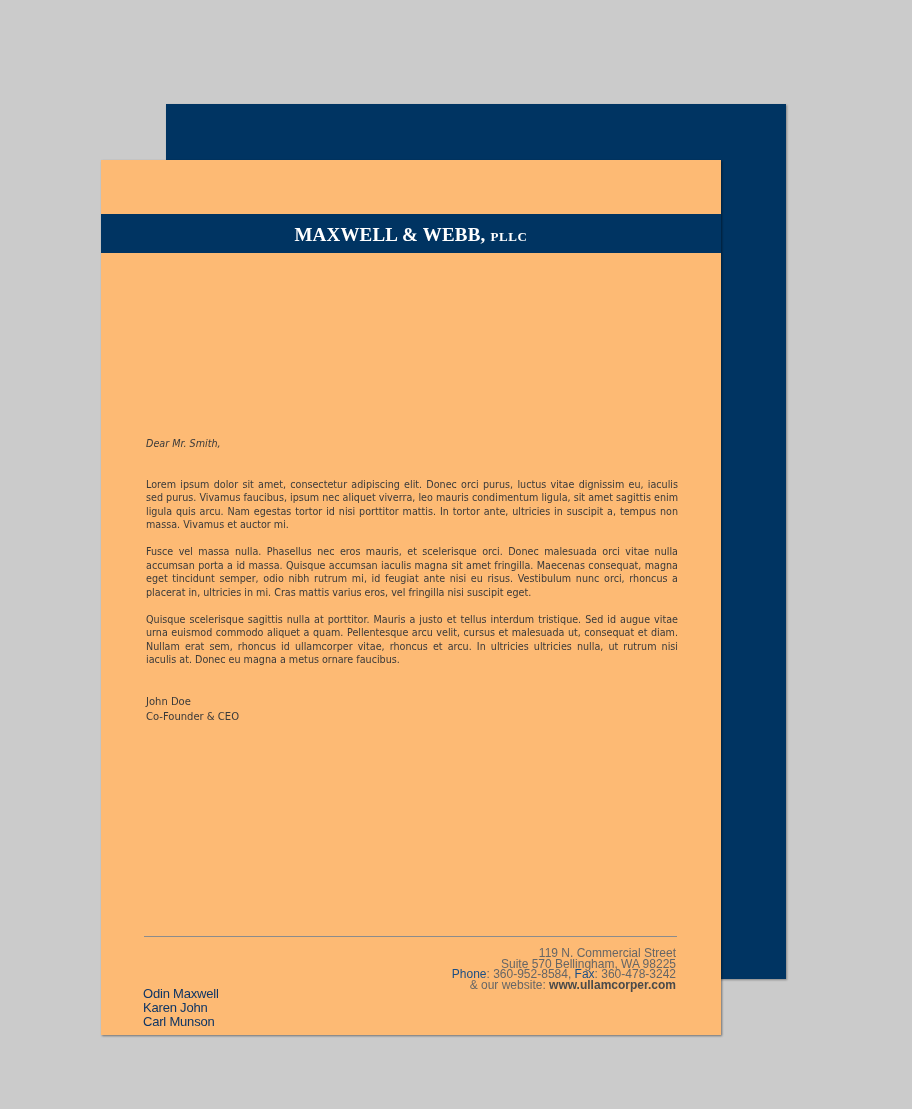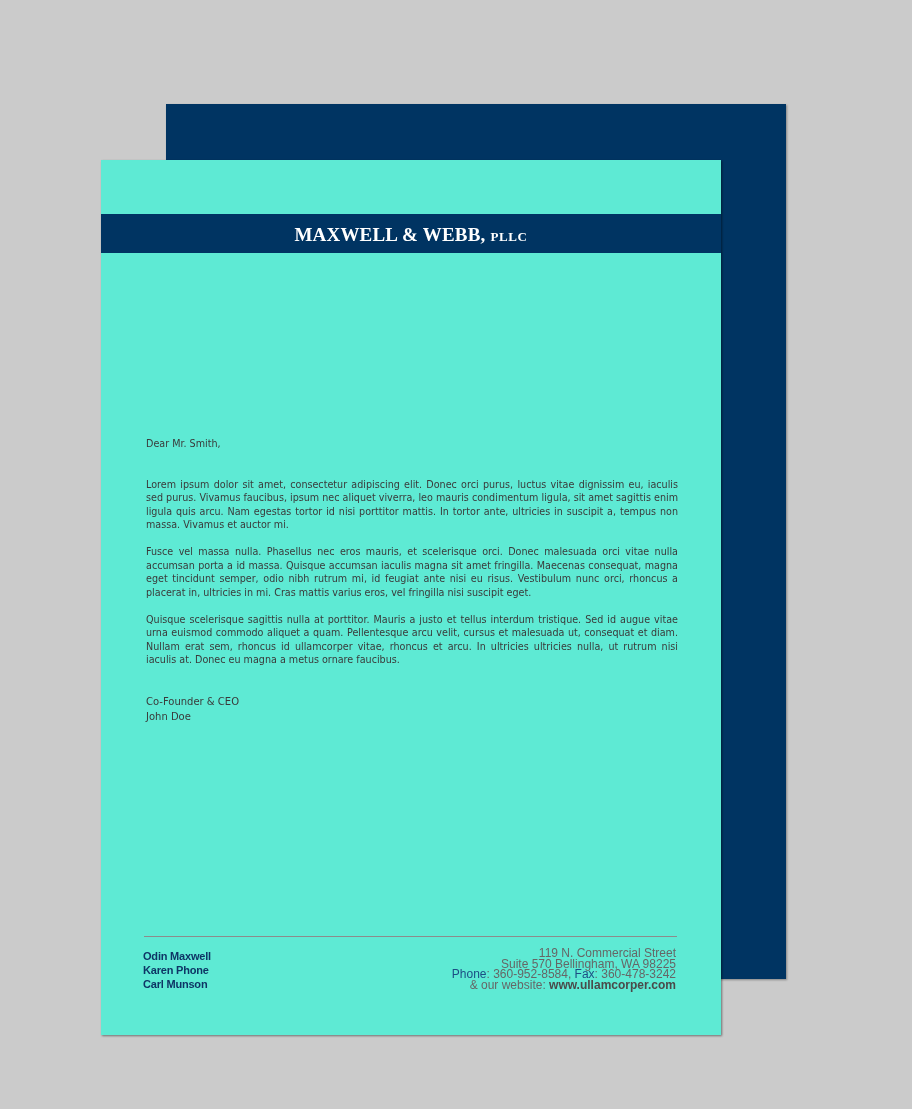--- a/index.html
+++ b/index.html
@@ -8,50 +8,50 @@
       position:relative; overflow:hidden;
       font-family:"Liberation Sans", sans-serif;
     }
     .back-sheet {
       position:absolute; left:166px; top:104px; width:620px; height:875px;
       background:#003462;
       box-shadow: 1px 1px 2px rgba(0,0,0,0.35);
     }
     .front-sheet {
       position:absolute; left:101px; top:160px; width:620px; height:875px;
-      background:#5eead4;
+      background:#fdba74;
       box-shadow: 1px 1px 2px rgba(0,0,0,0.45);
     }
     .header-band {
       position:absolute; left:0; top:54px; width:620px; height:39px;
       background:#003462;
       display:flex; align-items:center; justify-content:center;
     }
     .brand {
       color:#ffffff; font-family:"Liberation Serif", serif;
       font-weight:bold; font-size:19px; letter-spacing:0.2px;
       margin-top:2px;
     }
     .brand .suffix { font-size:13px; font-variant:small-caps; letter-spacing:0.6px; }
     .letter {
       position:absolute; left:45px; top:277px; width:532px;
       color:#3a3a3a; font-family:"DejaVu Sans", sans-serif; font-size:9.6px; line-height:13.5px;
     }
     .letter p { margin:0 0 13.5px 0; text-align:justify; }
-    .salutation { margin-bottom:27px !important; }
+    .salutation { margin-bottom:27px !important;font-style:italic; }
     .signature { margin-top:27px; }
     .signature div { line-height:15px; font-size:10px; }
     .footer-rule {
       position:absolute; left:43px; top:776px; width:533px; height:0;
       border-top:1.5px solid #8c8c8c;
     }
     .partners {
-      position:absolute; left:42px; top:789px;
-      color:#0e3565; font-family:"Liberation Sans", sans-serif; font-weight:bold;
-      font-size:11px; line-height:14px; letter-spacing:-0.2px;
+      position:absolute; left:42px; top:827px;
+      color:#0e3565; font-family:"Liberation Sans", sans-serif; font-weight:normal;
+      font-size:13px; line-height:14px; letter-spacing:-0.2px;
     }
     .contact {
       position:absolute; right:45px; top:788px; text-align:right;
       color:#666666; font-family:Liberation Sans, sans-serif; font-size:12px; line-height:10.5px;
     }
     .contact .lbl { color:#1c4e84;margin-top:46px; }
     .contact .site { color:#4a4a4a; font-weight:bold; }
   </style>
 </head>
 <body>
@@ -65,30 +65,30 @@
       <span class="suffix">PLLC</span>
     </div>
   </div>
 
   <div class="letter">
     <p class="salutation">Dear Mr. Smith,</p>
     <p>Lorem ipsum dolor sit amet, consectetur adipiscing elit. Donec orci purus, luctus vitae dignissim eu, iaculis sed purus. Vivamus faucibus, ipsum nec aliquet viverra, leo mauris condimentum ligula, sit amet sagittis enim ligula quis arcu. Nam egestas tortor id nisi porttitor mattis. In tortor ante, ultricies in suscipit a, tempus non massa. Vivamus et auctor mi.</p>
     <p>Fusce vel massa nulla. Phasellus nec eros mauris, et scelerisque orci. Donec malesuada orci vitae nulla accumsan porta a id massa. Quisque accumsan iaculis magna sit amet fringilla. Maecenas consequat, magna eget tincidunt semper, odio nibh rutrum mi, id feugiat ante nisi eu risus. Vestibulum nunc orci, rhoncus a placerat in, ultricies in mi. Cras mattis varius eros, vel fringilla nisi suscipit eget.</p>
     <p>Quisque scelerisque sagittis nulla at porttitor. Mauris a justo et tellus interdum tristique. Sed id augue vitae urna euismod commodo aliquet a quam. Pellentesque arcu velit, cursus et malesuada ut, consequat et diam. Nullam erat sem, rhoncus id ullamcorper vitae, rhoncus et arcu. In ultricies ultricies nulla, ut rutrum nisi iaculis at. Donec eu magna a metus ornare faucibus.</p>
     <div class="signature">
+      <div>John Doe</div>
       <div>Co-Founder &amp; CEO</div>
-      <div>John Doe</div>
     </div>
   </div>
 
   <div class="footer-rule"></div>
 
   <div class="partners">
     <div>Odin Maxwell</div>
-    <div>Karen Phone</div>
+    <div>Karen John</div>
     <div>Carl Munson</div>
   </div>
 
   <div class="contact">
     <div>119 N. Commercial Street</div>
     <div>Suite 570 Bellingham, WA 98225</div>
     <div>
       <span class="lbl">Phone</span><span>: 360-952-8584, </span><span class="lbl">Fax</span><span>: 360-478-3242</span>
     </div>
     <div>

